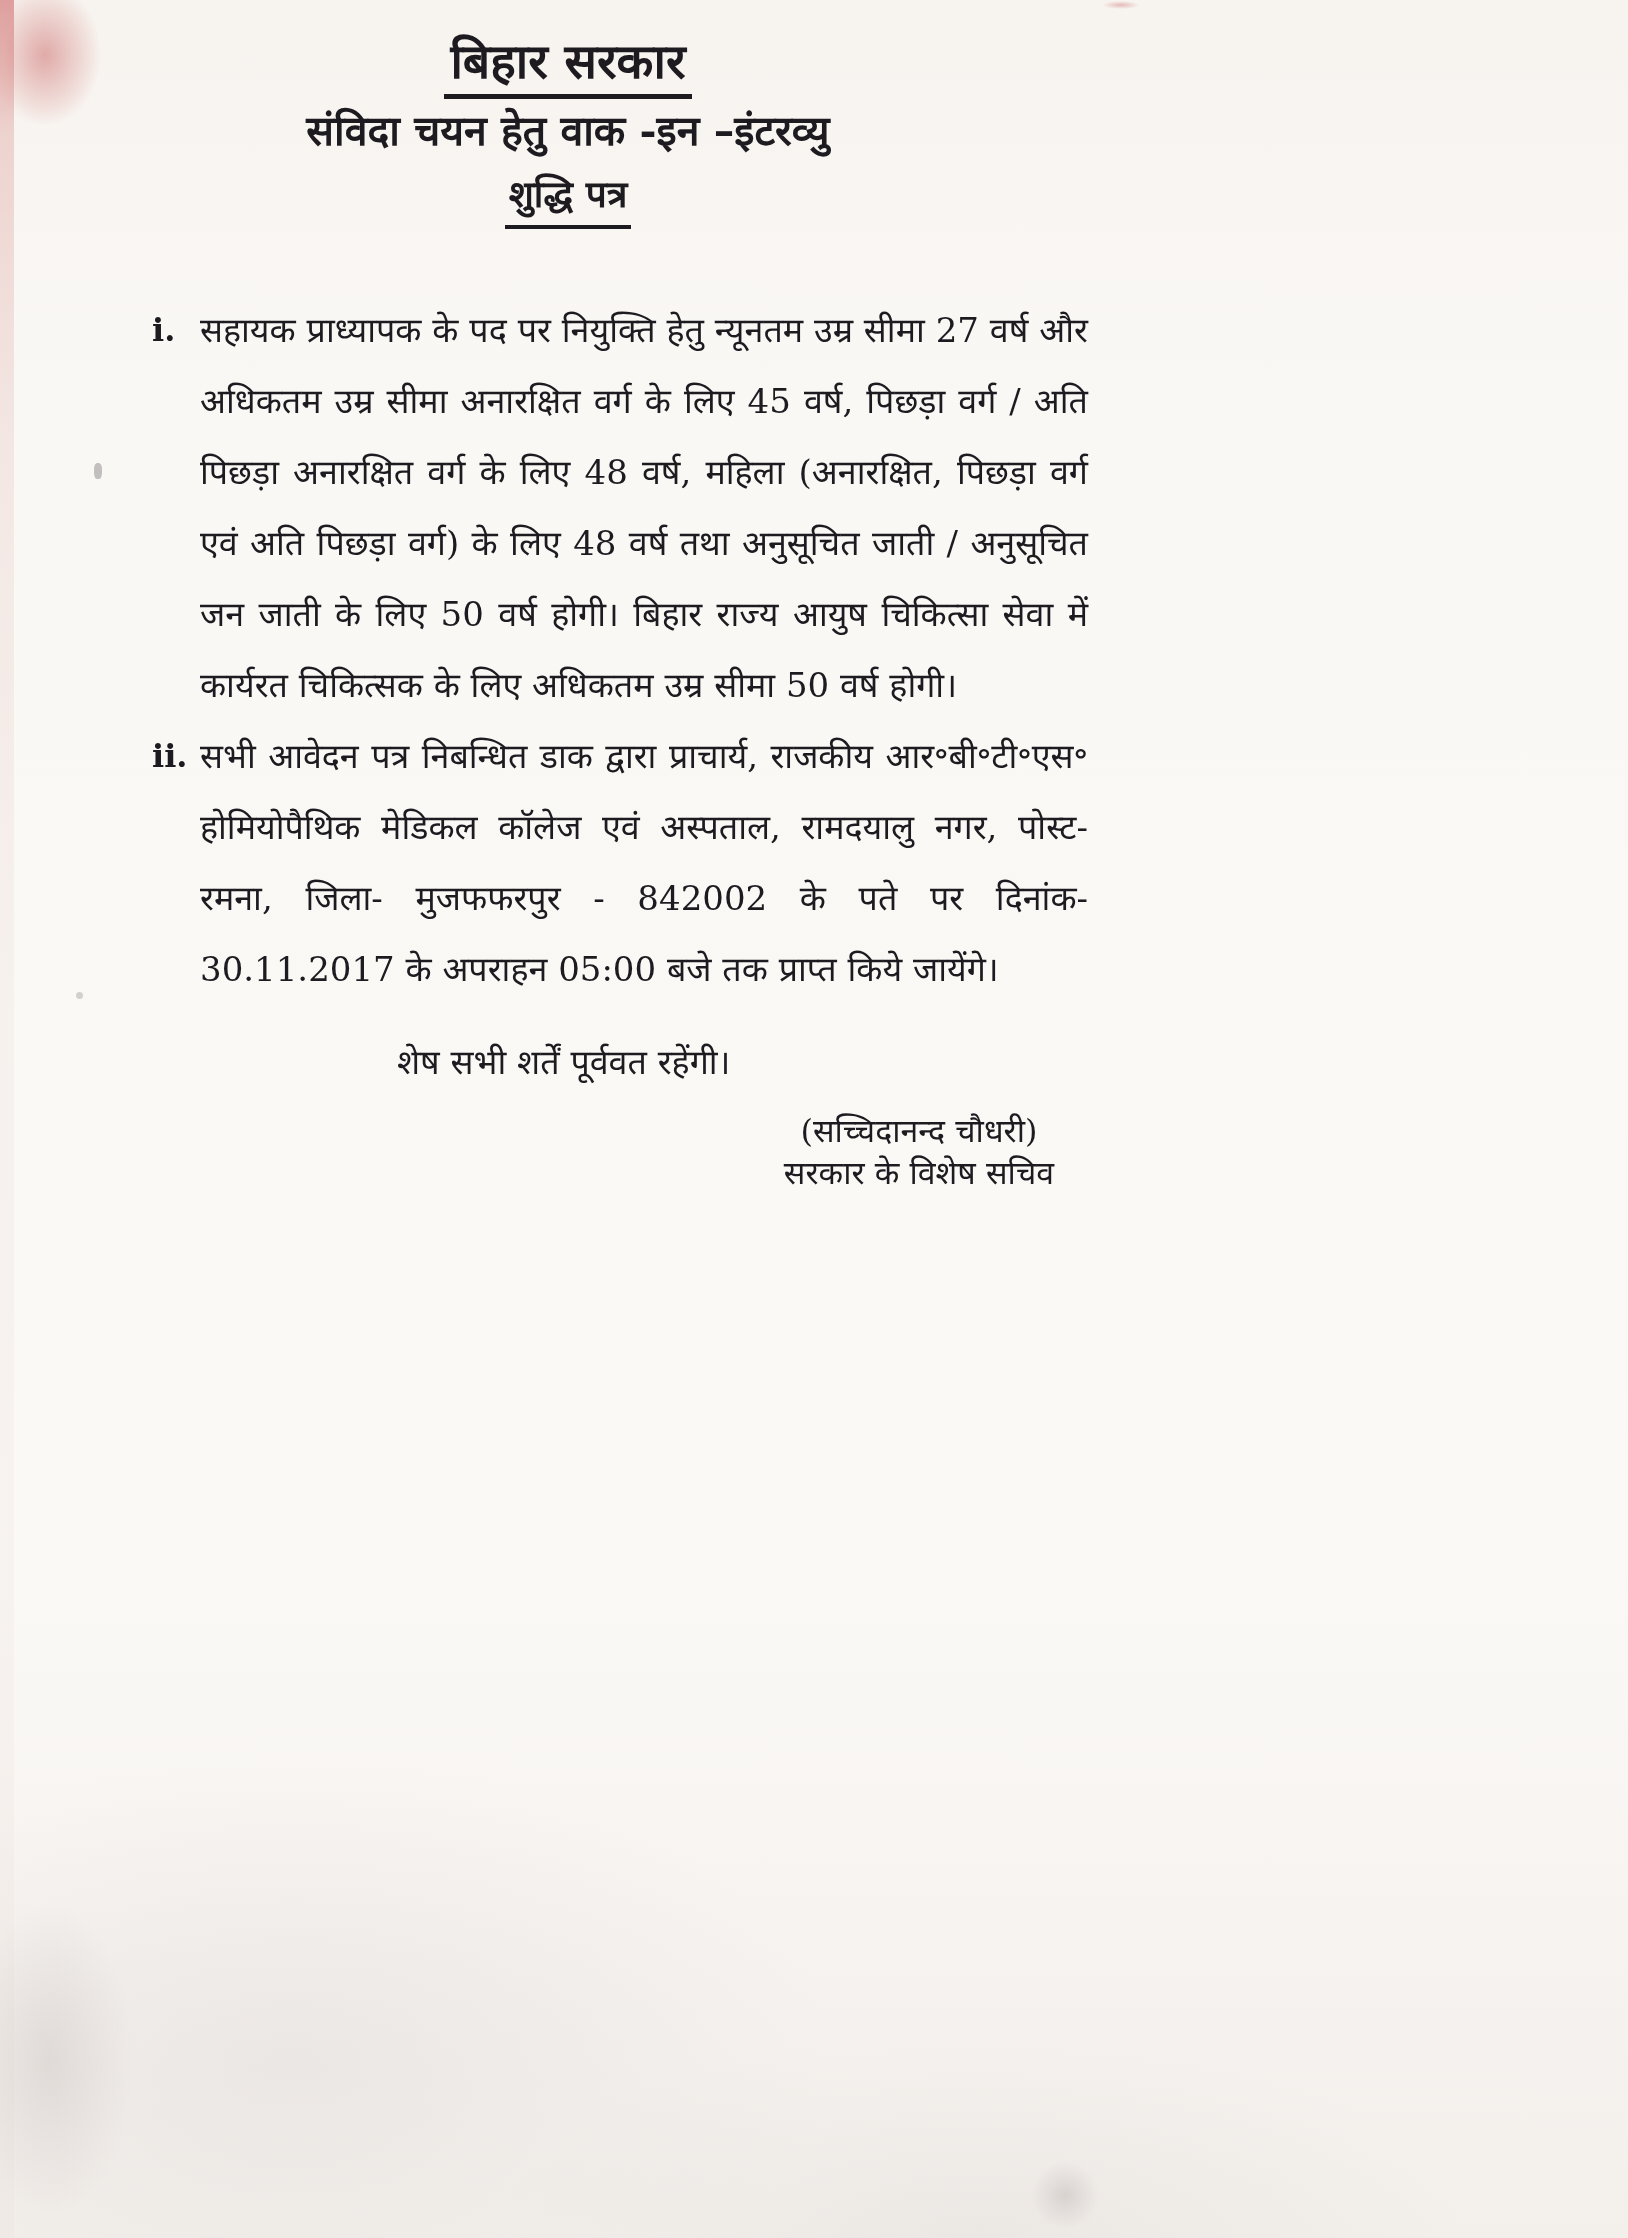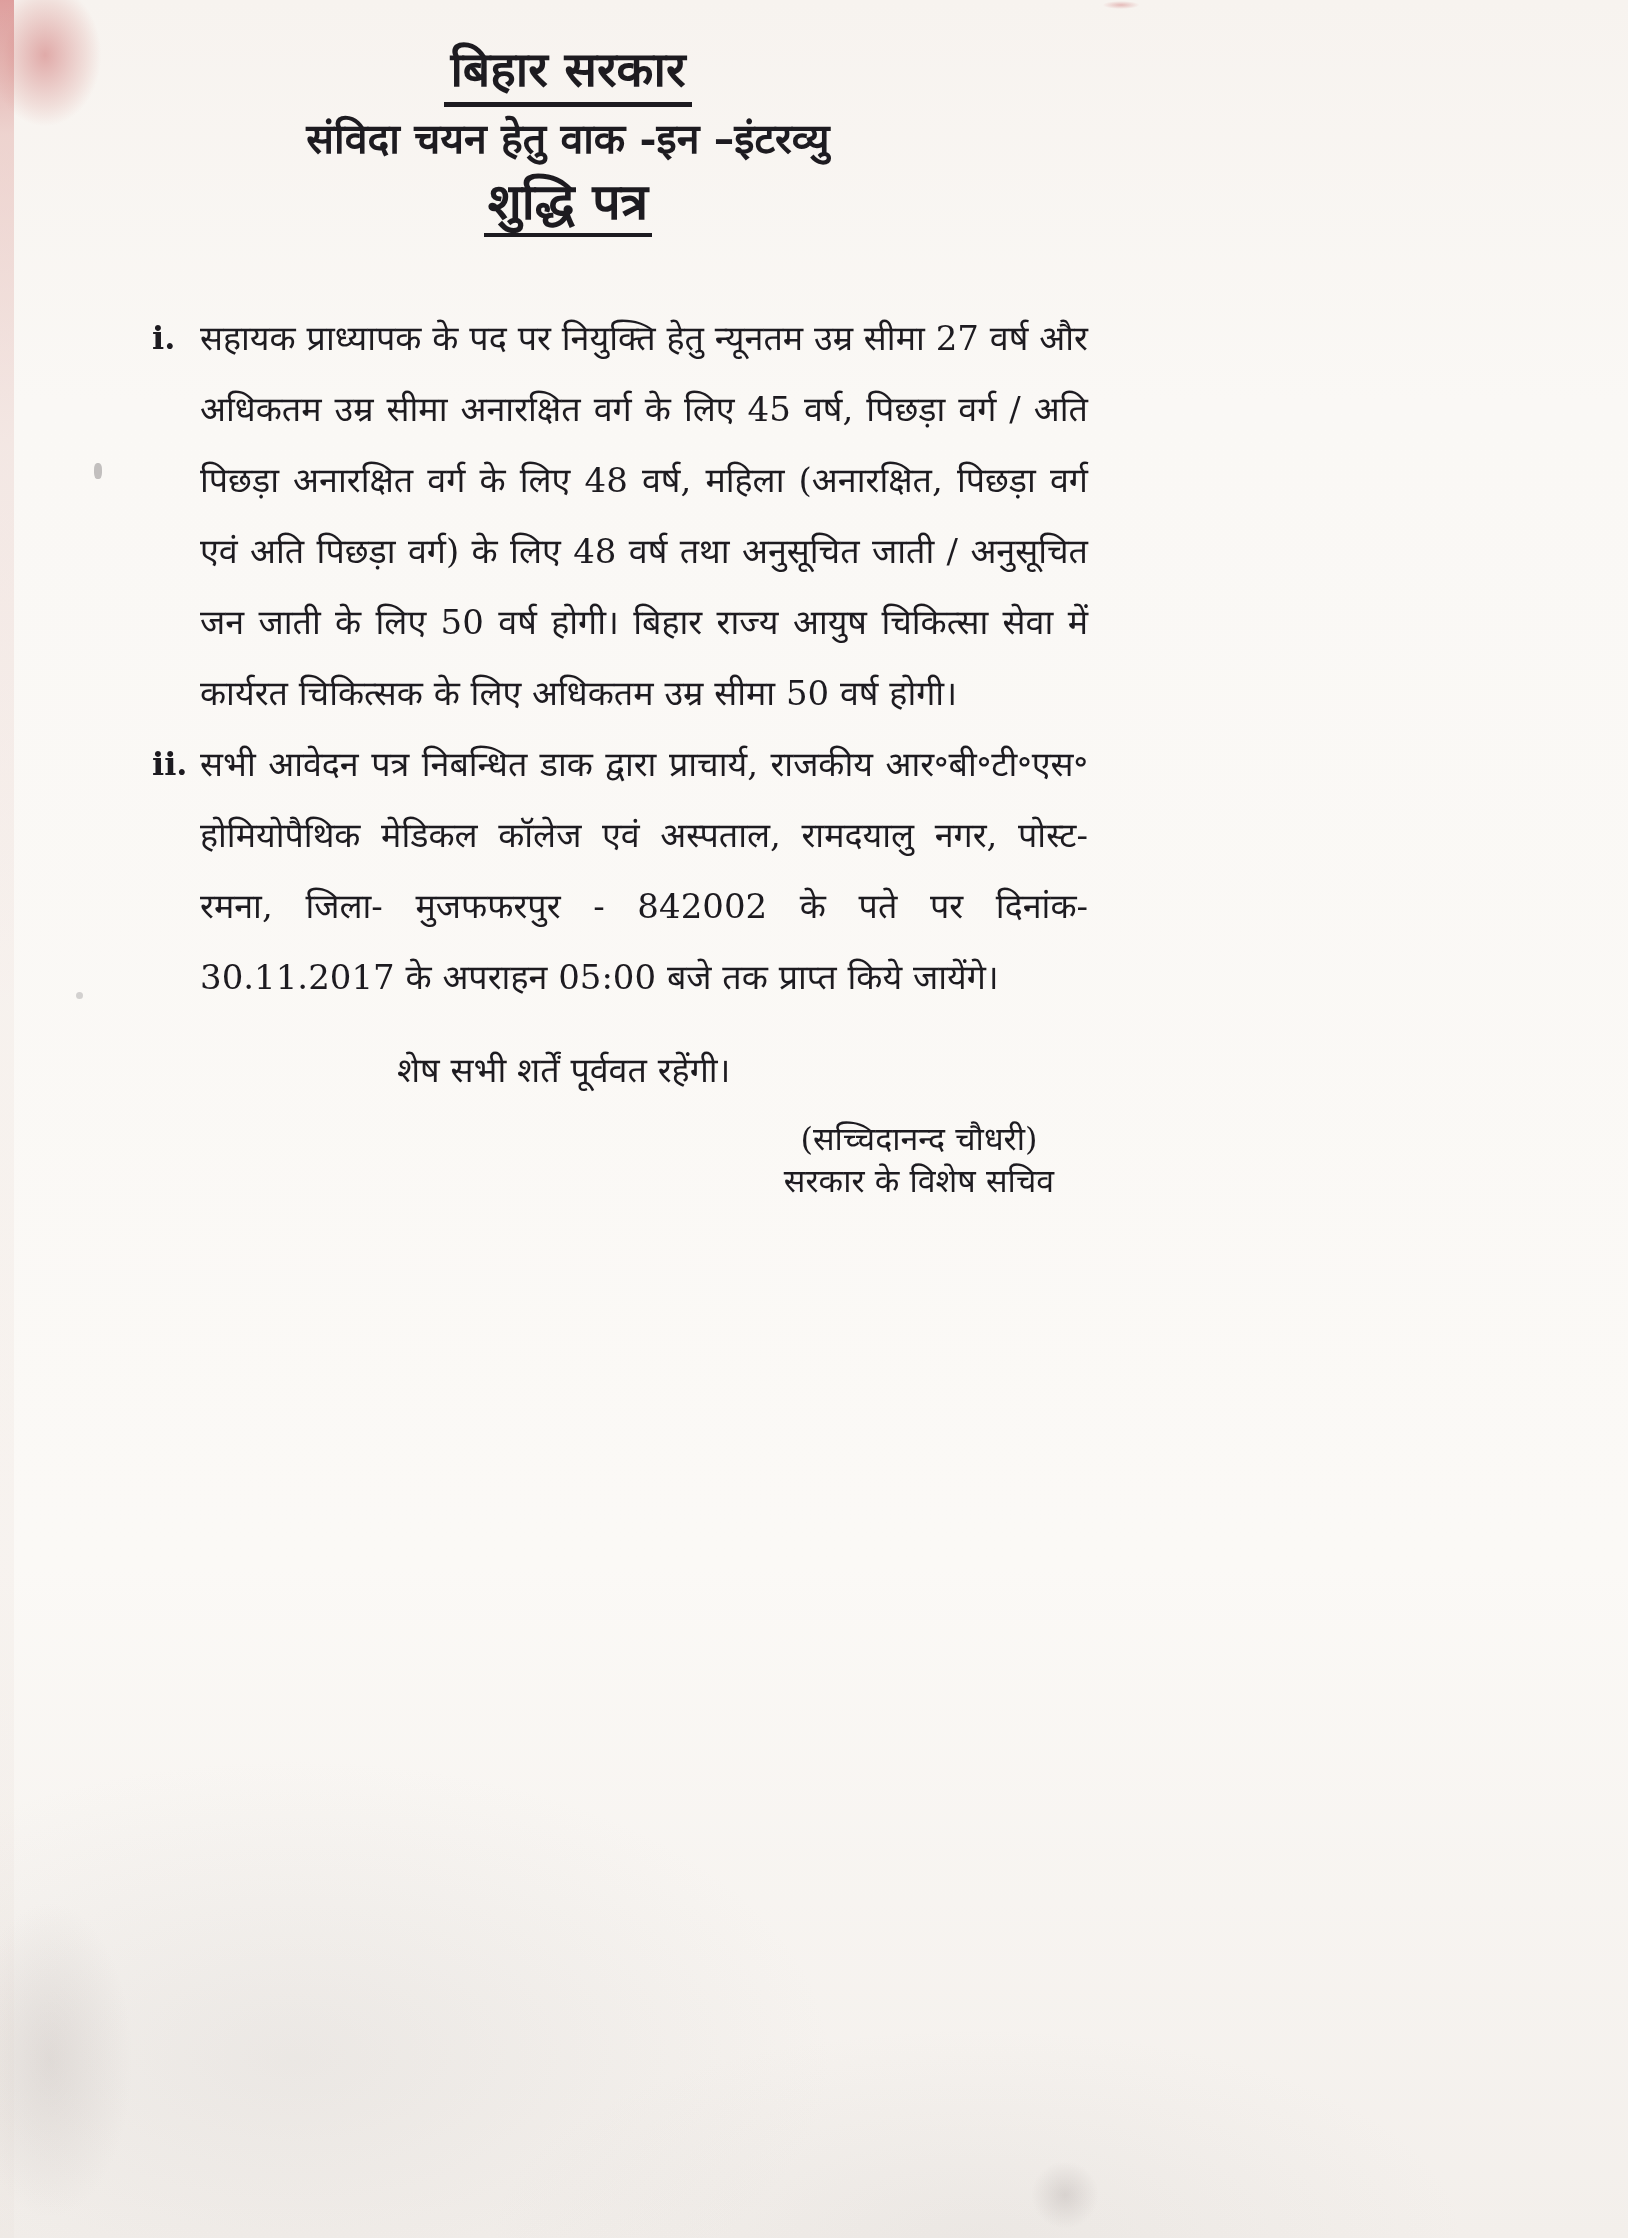--- a/index.html
+++ b/index.html
@@ -49,21 +49,21 @@
     background: rgba(90,85,90,0.35); border-radius: 40%;
   }
   .speck-2 {
     position: absolute; left: 76px; top: 992px; width: 7px; height: 7px;
     background: rgba(120,115,118,0.3); border-radius: 50%;
   }
   
   .content {
     position: absolute;
     left: 152px;
-    top: 16px;
+    top: 8px;
     width: 936px;
   }
   .header {
     width: 832px;
     padding-top: 24px;
     text-align: center;
     font-weight: bold;
   }
   .gov-title {
     display: inline-block;
@@ -74,21 +74,21 @@
     padding: 0 6px 4px 6px;
   }
   .hdr-line {
     font-size: 41px;
     line-height: 60px;
     margin-top: 2px;
   }
   .correction-title-wrap { margin-top: 6px; }
   .correction-title {
     display: inline-block;
-    font-size: 50px;
+    font-size: 37px;
     line-height: 54px;
     border-bottom: 4px solid #1d1b20;
     padding: 0 4px 4px 4px;
   }
   .intro {
     margin: 56px 0 0 0;
     font-size: 34px;
     line-height: 73px;
     text-align: justify;
     text-indent: 66px;

